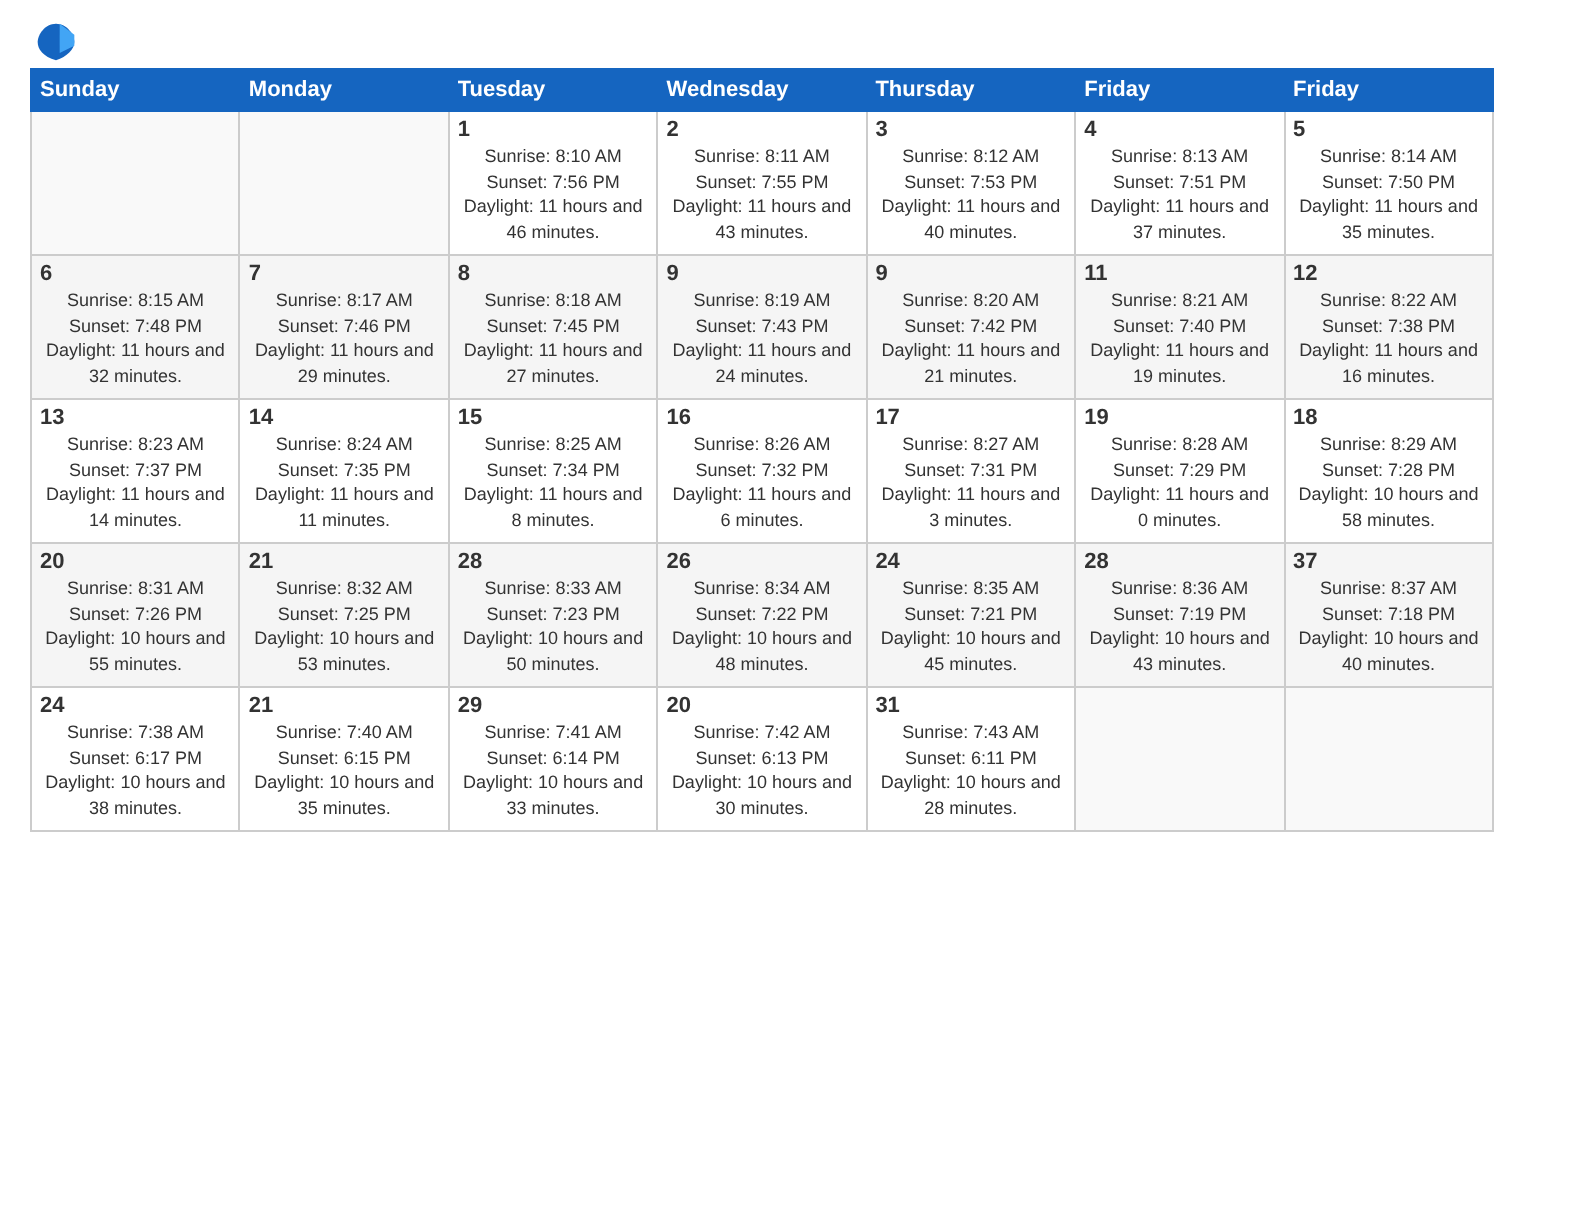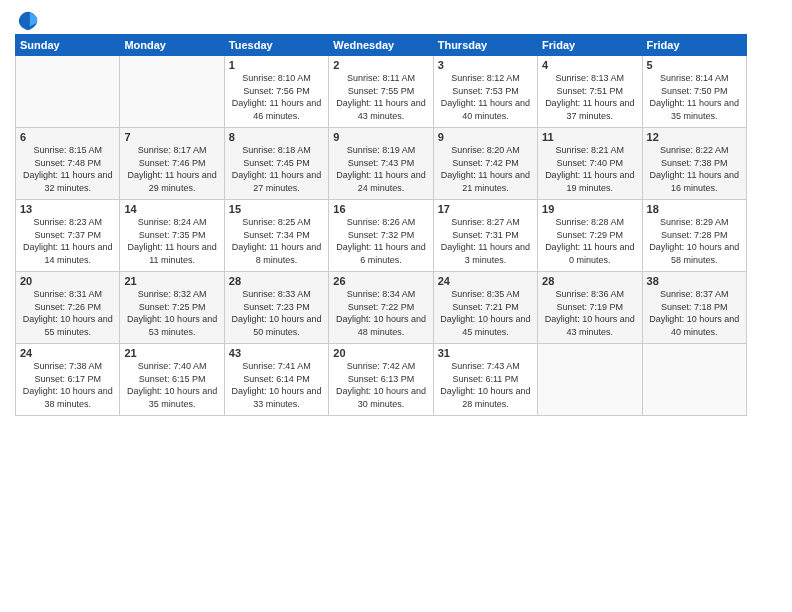--- a/index.html
+++ b/index.html
@@ -232,35 +232,35 @@
           </td>
           <td>
             <span class="day-num">24</span>
             <div class="day-info">Sunrise: 8:35 AM<br>Sunset: 7:21 PM<br>Daylight: 10 hours and 45 minutes.</div>
           </td>
           <td>
             <span class="day-num">28</span>
             <div class="day-info">Sunrise: 8:36 AM<br>Sunset: 7:19 PM<br>Daylight: 10 hours and 43 minutes.</div>
           </td>
           <td>
-            <span class="day-num">38</span>
+            <span class="day-num">37</span>
             <div class="day-info">Sunrise: 8:37 AM<br>Sunset: 7:18 PM<br>Daylight: 10 hours and 40 minutes.</div>
           </td>
         </tr>
         <tr>
           <td>
             <span class="day-num">24</span>
             <div class="day-info">Sunrise: 7:38 AM<br>Sunset: 6:17 PM<br>Daylight: 10 hours and 38 minutes.</div>
           </td>
           <td>
             <span class="day-num">21</span>
             <div class="day-info">Sunrise: 7:40 AM<br>Sunset: 6:15 PM<br>Daylight: 10 hours and 35 minutes.</div>
           </td>
           <td>
-            <span class="day-num">43</span>
+            <span class="day-num">29</span>
             <div class="day-info">Sunrise: 7:41 AM<br>Sunset: 6:14 PM<br>Daylight: 10 hours and 33 minutes.</div>
           </td>
           <td>
             <span class="day-num">20</span>
             <div class="day-info">Sunrise: 7:42 AM<br>Sunset: 6:13 PM<br>Daylight: 10 hours and 30 minutes.</div>
           </td>
           <td>
             <span class="day-num">31</span>
             <div class="day-info">Sunrise: 7:43 AM<br>Sunset: 6:11 PM<br>Daylight: 10 hours and 28 minutes.</div>
           </td>

